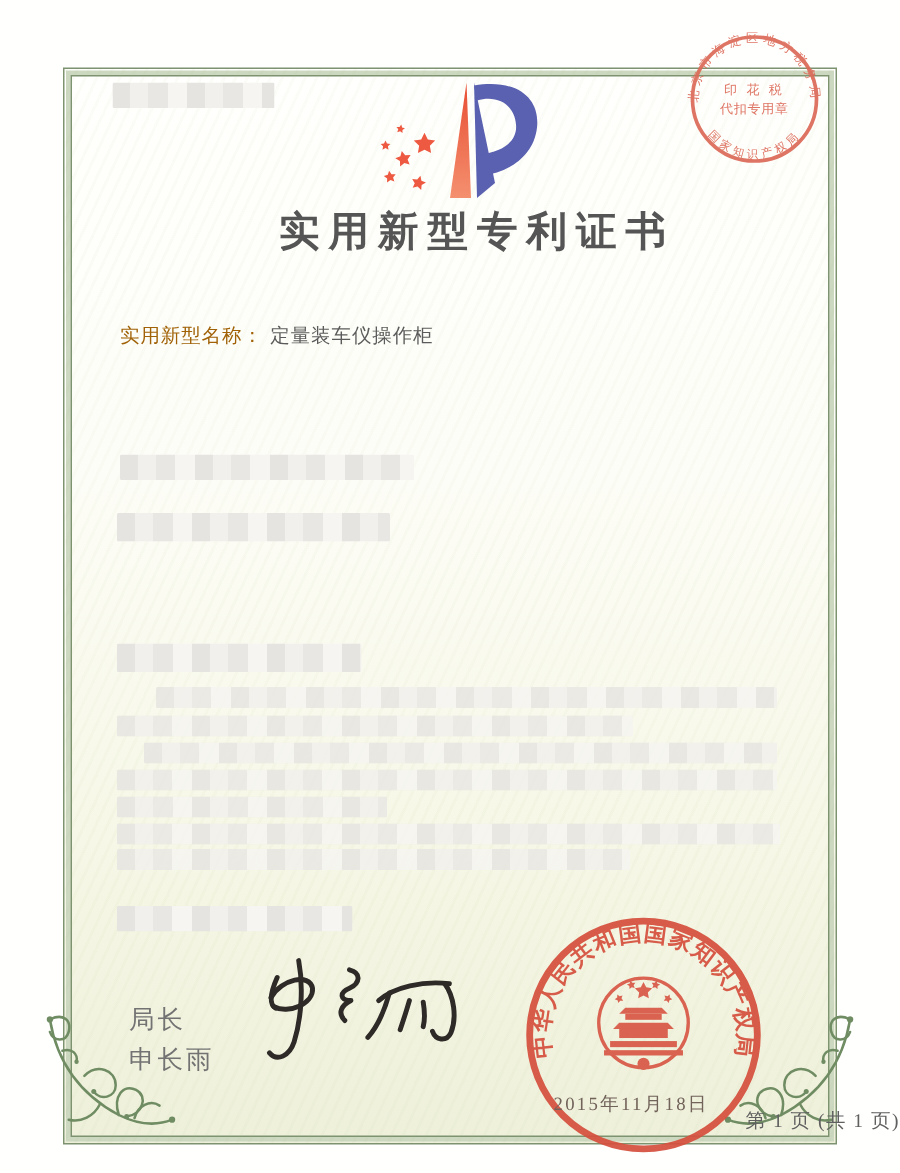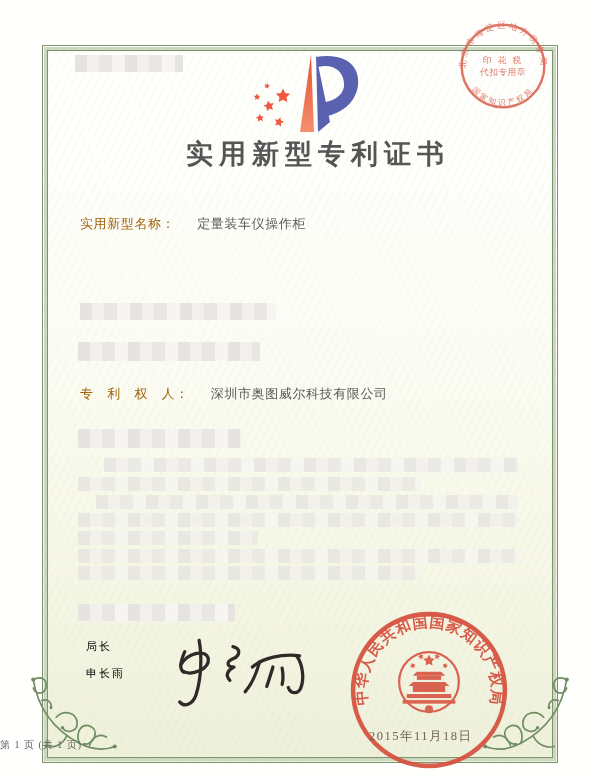--- a/index.html
+++ b/index.html
@@ -34,32 +34,32 @@
       repeating-linear-gradient(0deg,rgba(255,255,255,.45) 0 8px,rgba(120,115,110,.06) 8px 16px);
   }
   .redact.soft{opacity:.8;}
   
   .title{
     position:absolute;left:18px;top:136px;width:100%;text-align:center;
     font-size:27px;font-weight:600;letter-spacing:6px;color:#555;
   }
   .row{position:absolute;left:80px;font-size:13px;color:#5b5b5b;letter-spacing:.6px;white-space:nowrap;}
   .row .lbl{color:#a16207;}
-  .row .val{margin-left:22px;}
+  .row .val{margin-left:5px;}
   .row-name{top:215px;}
   .row-inventor{top:259px;}
   .row-patentee{top:385px;}
-  .signer{position:absolute;left:86px;top:633px;font-size:11px;color:#000000;line-height:27px;letter-spacing:2px;}
+  .signer{position:absolute;left:86px;top:666px;font-size:17px;color:#737373;line-height:27px;letter-spacing:2px;}
   .issue-date{
     position:absolute;left:369px;top:728px;font-size:12.5px;color:#71625a;
     letter-spacing:1.5px;z-index:6;white-space:nowrap;
   }
   .footer{
-    position:absolute;left:0;top:738px;width:100%;text-align:left;
-    font-size:10px;color:#5f5f5f;letter-spacing:1px;
+    position:absolute;left:0;top:738px;width:100%;text-align:right;
+    font-size:13px;color:#5f5f5f;letter-spacing:1px;
   }
   
   .logo{position:absolute;left:253px;top:52px;width:114px;height:84px;}
   .seal-tax{position:absolute;left:454px;top:17px;width:98px;height:98px;opacity:.92;}
   .seal-office{position:absolute;left:344px;top:605px;width:170px;height:170px;opacity:.93;z-index:5;}
   .signature{position:absolute;left:153px;top:608px;width:164px;height:114px;z-index:7;}
   svg text{font-family:"Liberation Serif","DejaVu Serif",serif;}
 </style>
 </head>
 <body>
@@ -157,23 +157,20 @@
 
   <div class="title">实用新型专利证书</div>
 
   <div class="row row-name">
     <span class="lbl">实用新型名称：</span><span class="val">定量装车仪操作柜</span>
   </div>
 
   <div class="redact" style="left:80px;top:303px;width:196px;height:17px;"></div>
   <div class="redact" style="left:78px;top:342px;width:182px;height:19px;"></div>
 
-  <div class="row row-patentee">
-    <span class="lbl">专　利　权　人：</span><span class="val">深圳市奥图威尔科技有限公司</span>
-  </div>
 
   <div class="redact" style="left:78px;top:429px;width:163px;height:19px;"></div>
 
   <div>
     <div class="redact soft" style="left:104px;top:458px;width:414px;height:14px;"></div>
     <div class="redact soft" style="left:78px;top:477px;width:344px;height:14px;"></div>
     <div class="redact soft" style="left:96px;top:495px;width:422px;height:14px;"></div>
     <div class="redact soft" style="left:78px;top:513px;width:440px;height:14px;"></div>
     <div class="redact soft" style="left:78px;top:531px;width:180px;height:14px;"></div>
     <div class="redact soft" style="left:78px;top:549px;width:442px;height:14px;"></div>

